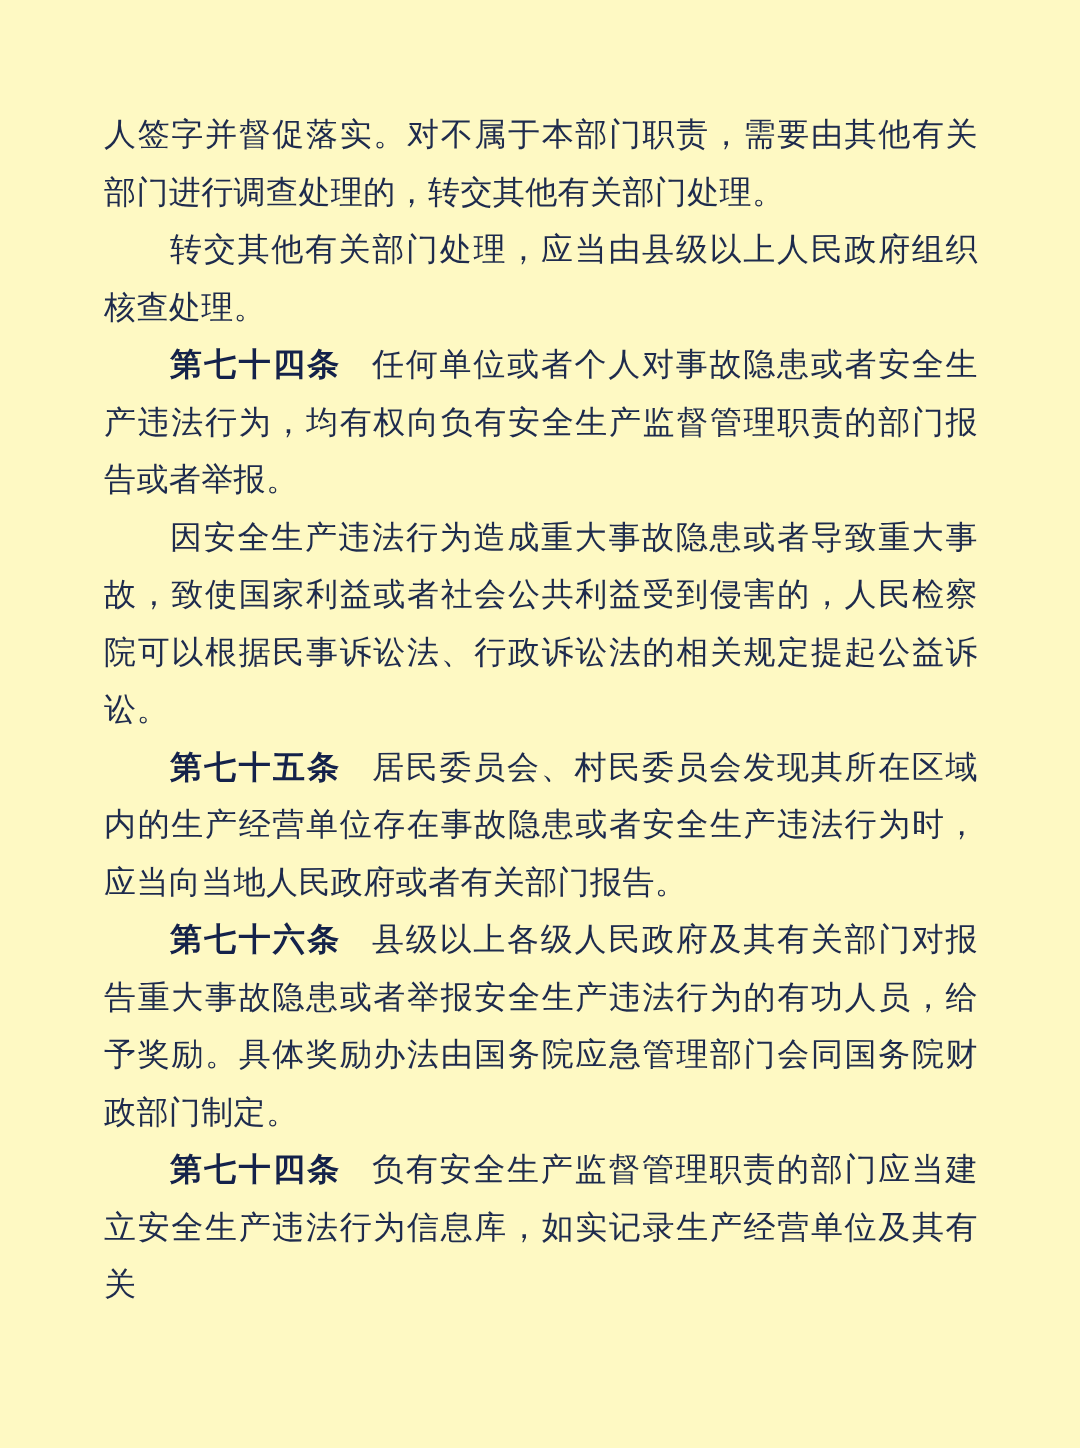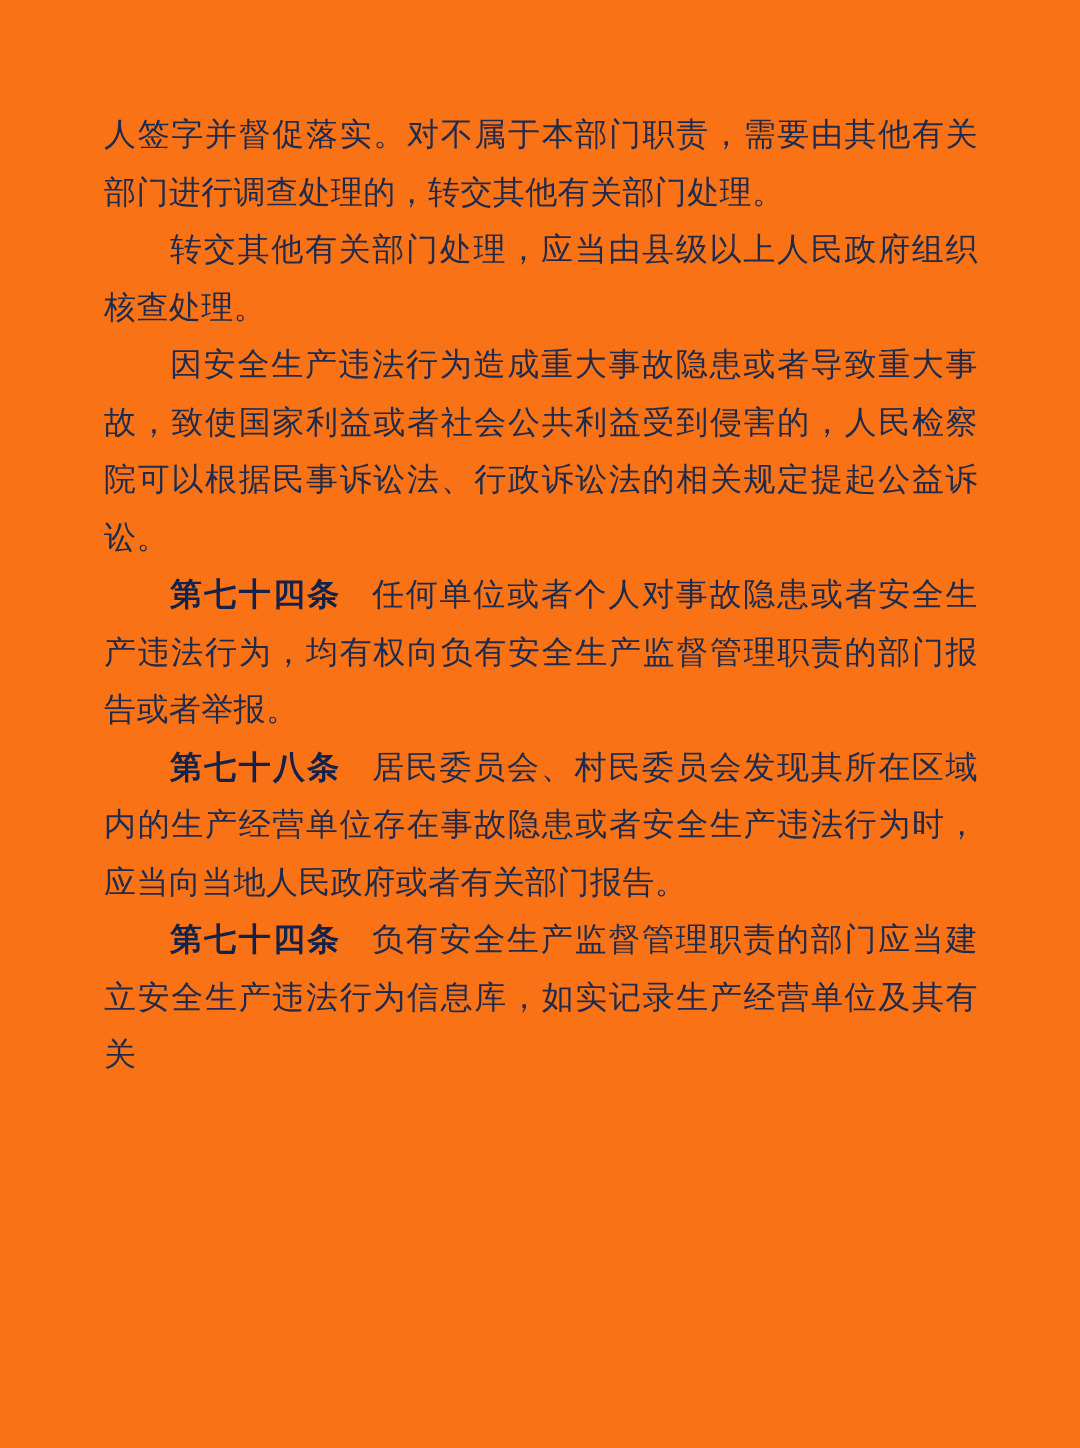--- a/index.html
+++ b/index.html
@@ -4,21 +4,21 @@
 <style>
   html, body {
     margin: 0;
     padding: 0;
     background: #ffffff;
   }
   .page {
     position: relative;
     width: 1080px;
     height: 1448px;
-    background: #f97316;
+    background: #fef9c3;
     box-sizing: border-box;
     overflow: hidden;
   }
   .text-column {
     position: absolute;
     left: 104px;
     top: 106px;
     width: 874px;
     font-family: "DejaVu Serif", "Liberation Serif", serif;
     font-size: 32px;
@@ -47,24 +47,25 @@
 </head>
 <body>
 
 <div class="page">
   <div class="text-column">
     <div id="paragraphs">
   <p class="para no-indent"><span class="para-text">人签字并督促落实。对不属于本部门职责，需要由其他有关部门进行调查处理的，转交其他有关部门处理。</span></p>
 
   <p class="para"><span class="para-text">转交其他有关部门处理，应当由县级以上人民政府组织核查处理。</span></p>
 
+  <p class="para"><span class="article-lead">第七十四条</span><span class="para-text">任何单位或者个人对事故隐患或者安全生产违法行为，均有权向负有安全生产监督管理职责的部门报告或者举报。</span></p>
+
   <p class="para"><span class="para-text">因安全生产违法行为造成重大事故隐患或者导致重大事故，致使国家利益或者社会公共利益受到侵害的，人民检察院可以根据民事诉讼法、行政诉讼法的相关规定提起公益诉讼。</span></p>
 
-  <p class="para"><span class="article-lead">第七十四条</span><span class="para-text">任何单位或者个人对事故隐患或者安全生产违法行为，均有权向负有安全生产监督管理职责的部门报告或者举报。</span></p>
+  <p class="para"><span class="article-lead">第七十五条</span><span class="para-text">居民委员会、村民委员会发现其所在区域内的生产经营单位存在事故隐患或者安全生产违法行为时，应当向当地人民政府或者有关部门报告。</span></p>
 
-  <p class="para"><span class="article-lead">第七十八条</span><span class="para-text">居民委员会、村民委员会发现其所在区域内的生产经营单位存在事故隐患或者安全生产违法行为时，应当向当地人民政府或者有关部门报告。</span></p>
-
+  <p class="para"><span class="article-lead">第七十六条</span><span class="para-text">县级以上各级人民政府及其有关部门对报告重大事故隐患或者举报安全生产违法行为的有功人员，给予奖励。具体奖励办法由国务院应急管理部门会同国务院财政部门制定。</span></p>
 
 
   <p class="para"><span class="article-lead">第七十四条</span><span class="para-text">负有安全生产监督管理职责的部门应当建立安全生产违法行为信息库，如实记录生产经营单位及其有关</span></p>
 </div>
   </div>
 </div>
 
 </body></html>

